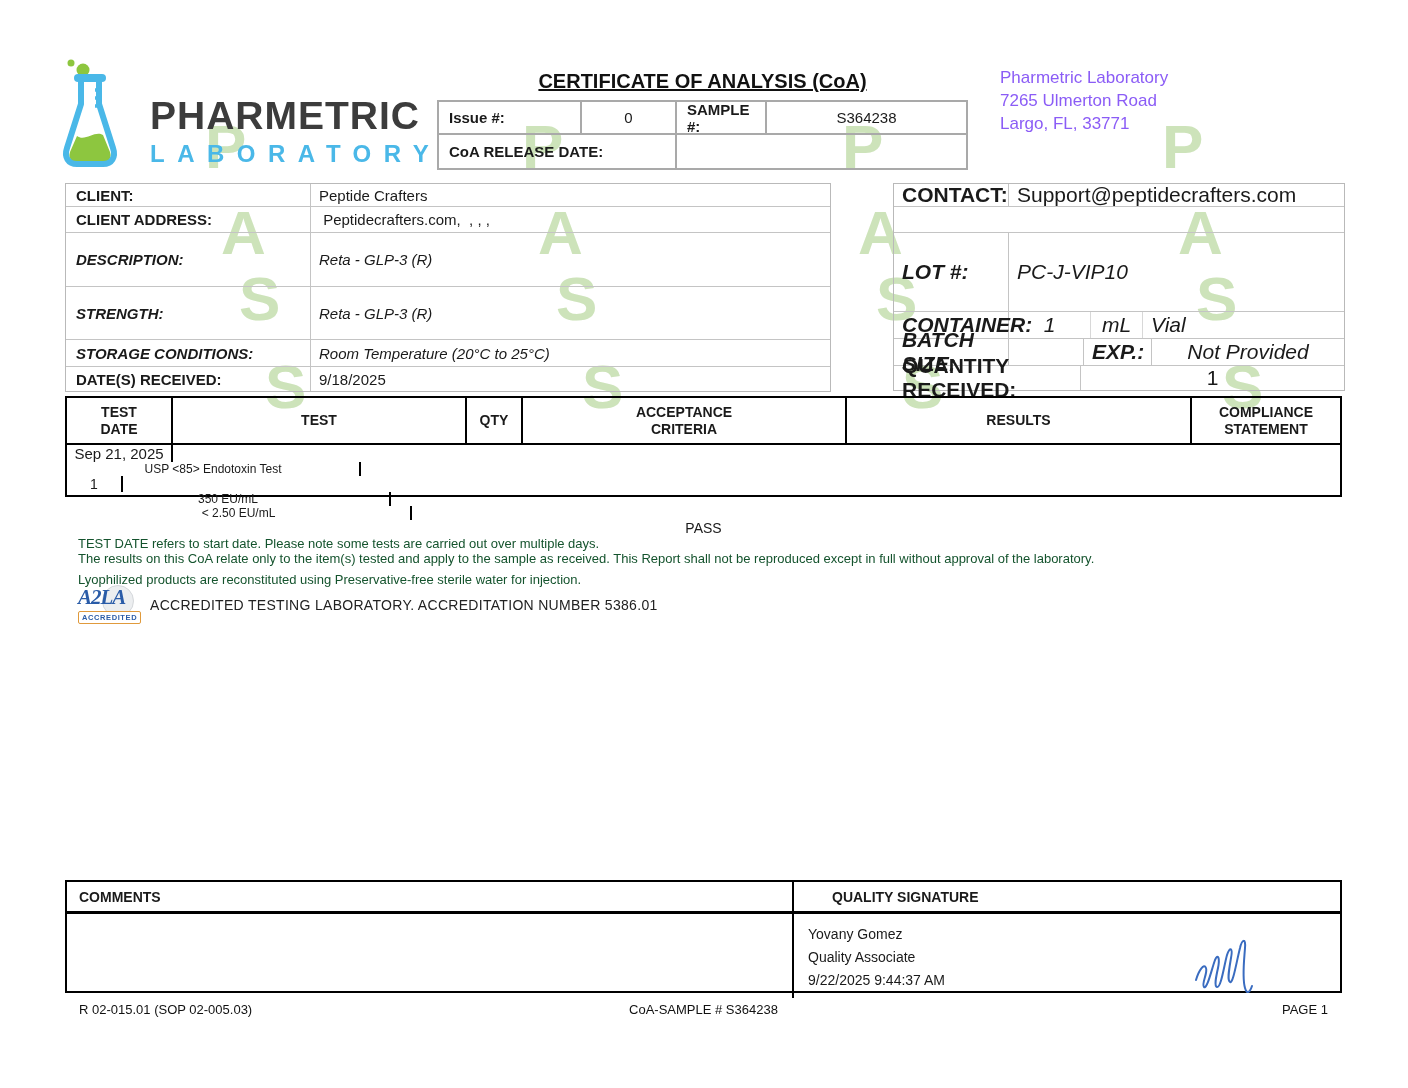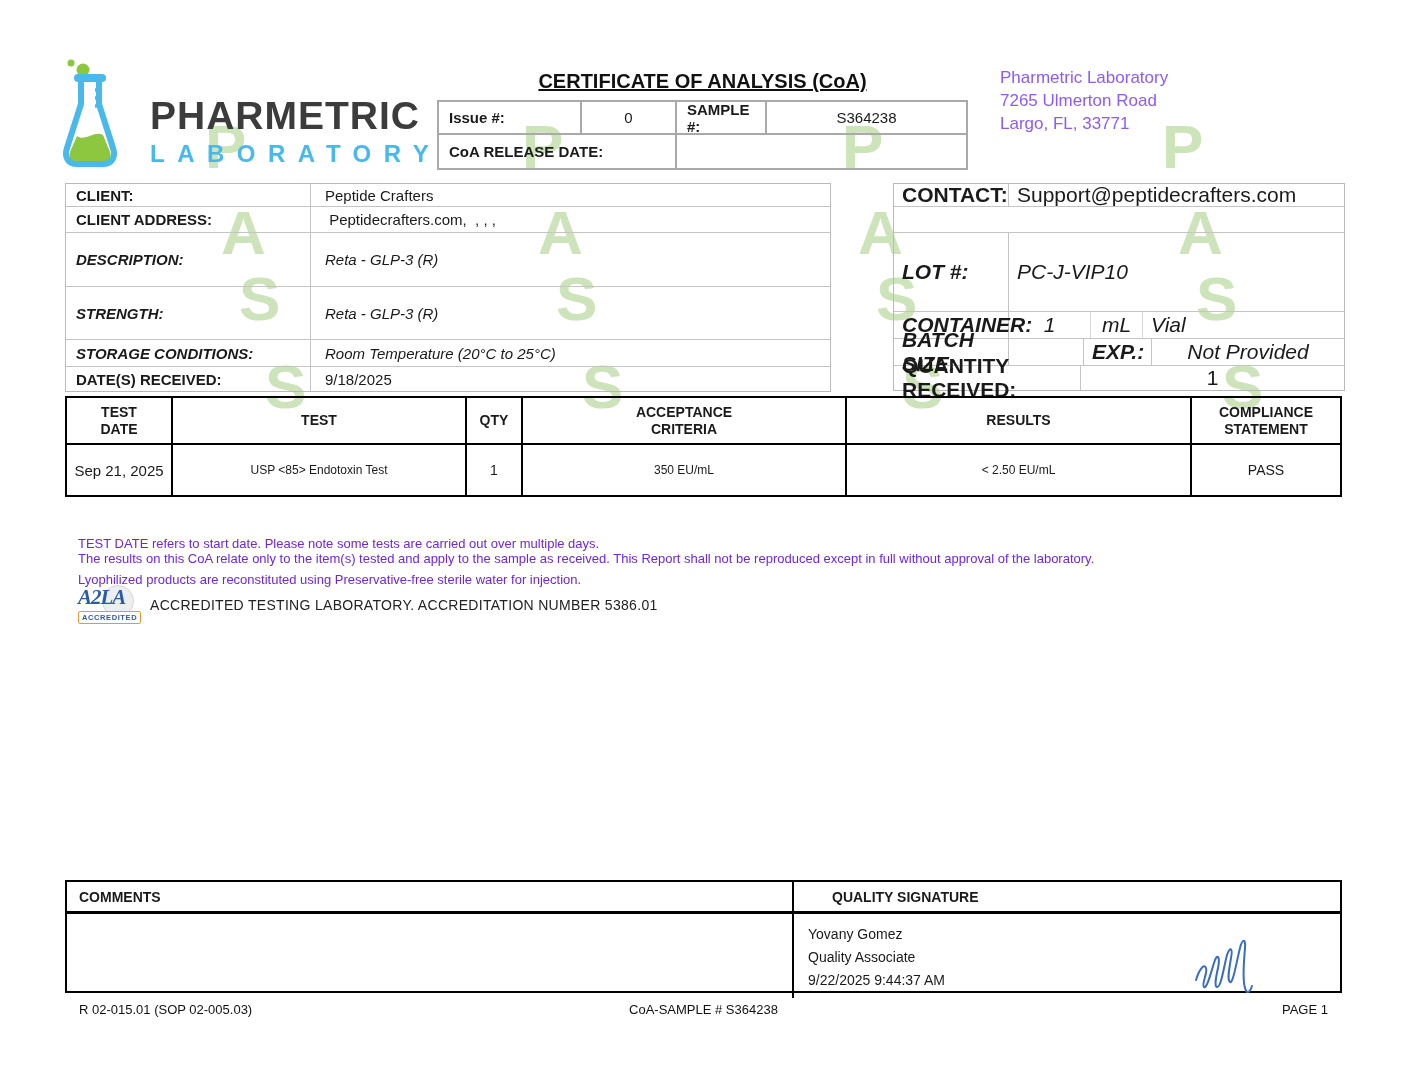--- a/index.html
+++ b/index.html
@@ -33,48 +33,48 @@
                  border:2px solid #a9a9a9; }
   .issue-row { display:flex; height:33px; }
   .issue-row.top { border-bottom:2px solid #a9a9a9; }
   .issue-cell { display:flex; align-items:center; font-size:15px; padding:0 10px; height:100%; }
   .issue-cell.lbl { font-weight:bold; }
   .issue-cell.ctr { justify-content:center; }
   .bdr-r { border-right:2px solid #a9a9a9; }
 
   
   .info-left { position:absolute; left:65px; top:183px; width:766px; border:1px solid #b9b9b9; }
-  .il-row { display:flex; border-bottom:1px solid #c4c4c4;gap:6px; }
+  .il-row { display:flex; border-bottom:1px solid #c4c4c4; }
   .il-row:last-child { border-bottom:none; }
   .il-lbl { width:245px; border-right:1px solid #c4c4c4; font-weight:bold; font-size:15px;
             display:flex; align-items:center; padding:0 10px; }
   .il-val { flex:1; display:flex; align-items:center; padding:0 8px; font-size:15px; white-space:pre; }
   .italic { font-style:italic; }
   .bold-italic { font-weight:bold; font-style:italic; }
 
   .info-right { position:absolute; left:893px; top:183px; width:452px; border:1px solid #b9b9b9; }
   .ir-row { display:flex; border-bottom:1px solid #c4c4c4; }
   .ir-row:last-child { border-bottom:none; }
   .ir-cell { display:flex; align-items:center; font-size:21px; padding:0 8px; }
   .ir-lbl { font-weight:bold; }
 
   
   .results-table { position:absolute; left:65px; top:396px; width:1277px; border:2px solid #000; }
   .rt-head { display:flex; height:47px; border-bottom:2px solid #000; }
-  .rt-body { display:flex; height:50px; }
+  .rt-body { display:flex; height:50px;flex-direction:column; }
   .rt-cell { display:flex; align-items:center; justify-content:center; text-align:center;
              border-right:2px solid #000; white-space:pre-line; }
   .rt-cell:last-child { border-right:none; }
   .rt-head .rt-cell { font-weight:bold; font-size:14px; line-height:17px; }
   .c0 { width:106px; } .c1 { width:294px; } .c2 { width:56px; }
   .c3 { width:324px; } .c4 { width:345px; } .c5 { flex:1; }
   .fs15 { font-size:15px; } .fs12 { font-size:12px; } .fs14 { font-size:14px; }
 
   
-  .notes { position:absolute; left:78px; top:536px; width:1180px; font-size:13px; line-height:15px; color:#6d28d9; }
+  .notes { position:absolute; left:78px; top:536px; width:1180px; font-size:13px; line-height:15px; color:#14532d; }
   .notes .n3 { margin-top:6px; }
 
   
   .accred { position:absolute; left:78px; top:585px; display:flex; align-items:center; }
   .a2la { position:relative; width:60px; height:40px; }
   .a2la-globe { position:absolute; left:24px; top:0px; width:32px; height:32px; border-radius:50%;
                 background:#eceef0; border:1px solid #d5d8db; }
   .a2la-text { position:absolute; left:0px; top:0; font-size:21px; font-weight:bold; font-style:italic;
                color:#2a5ca8; font-family:"Liberation Serif", serif; letter-spacing:-1px; }
   .a2la-box { position:absolute; left:0px; top:26px; border:1px solid #e09a3c; border-radius:2px;

